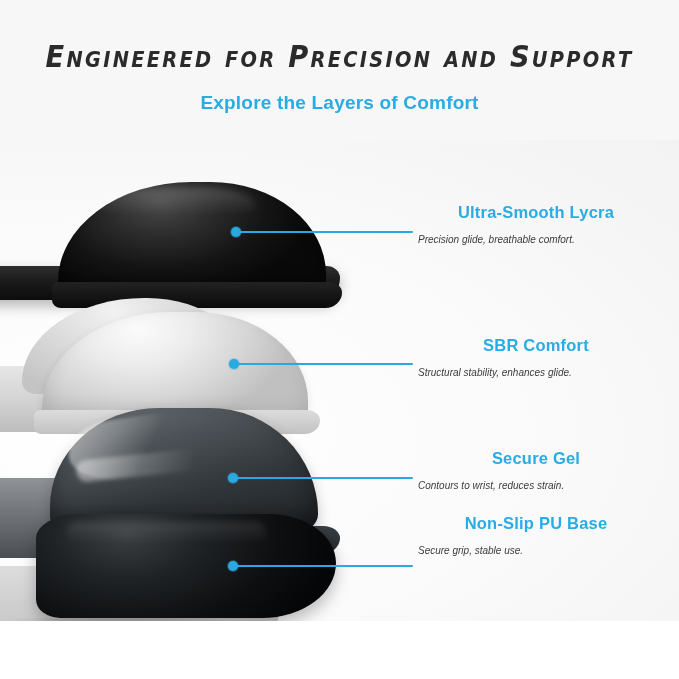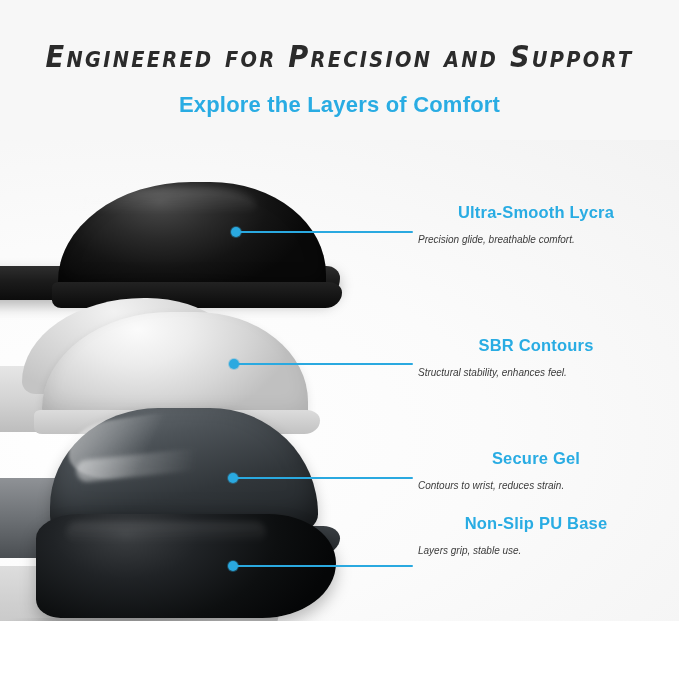--- a/index.html
+++ b/index.html
@@ -44,21 +44,21 @@
     white-space: nowrap;
   }
   .subhead {
     position: absolute;
     left: 0; top: 92px;
     width: 679px;
     text-align: center;
     color: #29ace3;
     font-family: "Liberation Sans", sans-serif;
     font-weight: 700;
-    font-size: 22px;
+    font-size: 19px;
     letter-spacing: 0.2px;
     white-space: nowrap;
   }
 
   
   .stage {
     position: absolute;
     left: 0; top: 140px;
     width: 679px; height: 539px;
     overflow: hidden;
@@ -293,27 +293,27 @@
     <span class="dot"></span>
     <span class="rule" style="width:177px;"></span>
   </div>
 
   <div class="callout" style="left:418px; top:203px;">
     <p class="c-title">Ultra-Smooth Lycra</p>
     <p class="c-desc">Precision glide, breathable comfort.</p>
   </div>
 
   <div class="callout" style="left:418px; top:336px;">
-    <p class="c-title">SBR Contours</p>
-    <p class="c-desc">Structural stability, enhances feel.</p>
+    <p class="c-title">SBR Comfort</p>
+    <p class="c-desc">Structural stability, enhances glide.</p>
   </div>
 
   <div class="callout" style="left:418px; top:449px;">
     <p class="c-title">Secure Gel</p>
     <p class="c-desc">Contours to wrist, reduces strain.</p>
   </div>
 
   <div class="callout" style="left:418px; top:514px;">
     <p class="c-title">Non-Slip PU Base</p>
-    <p class="c-desc">Layers grip, stable use.</p>
+    <p class="c-desc">Secure grip, stable use.</p>
   </div>
 
 </div>
 
 </body></html>

